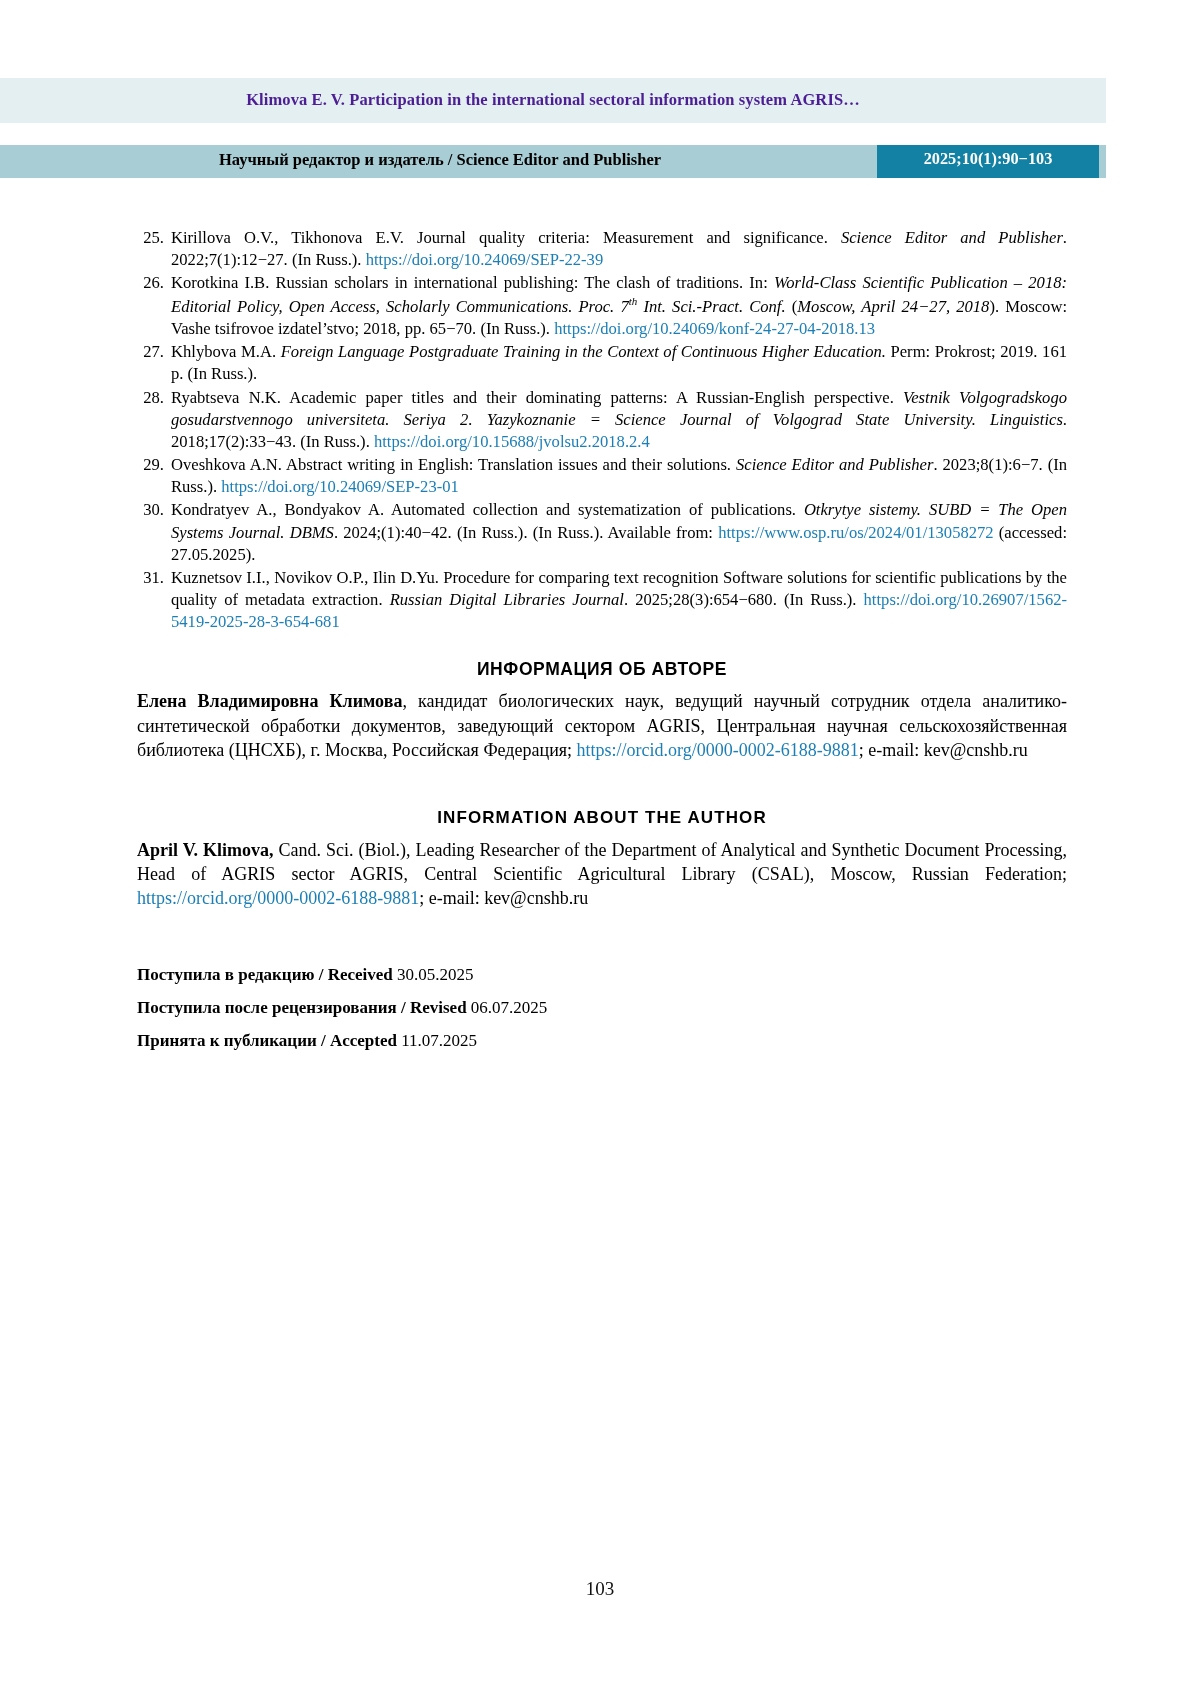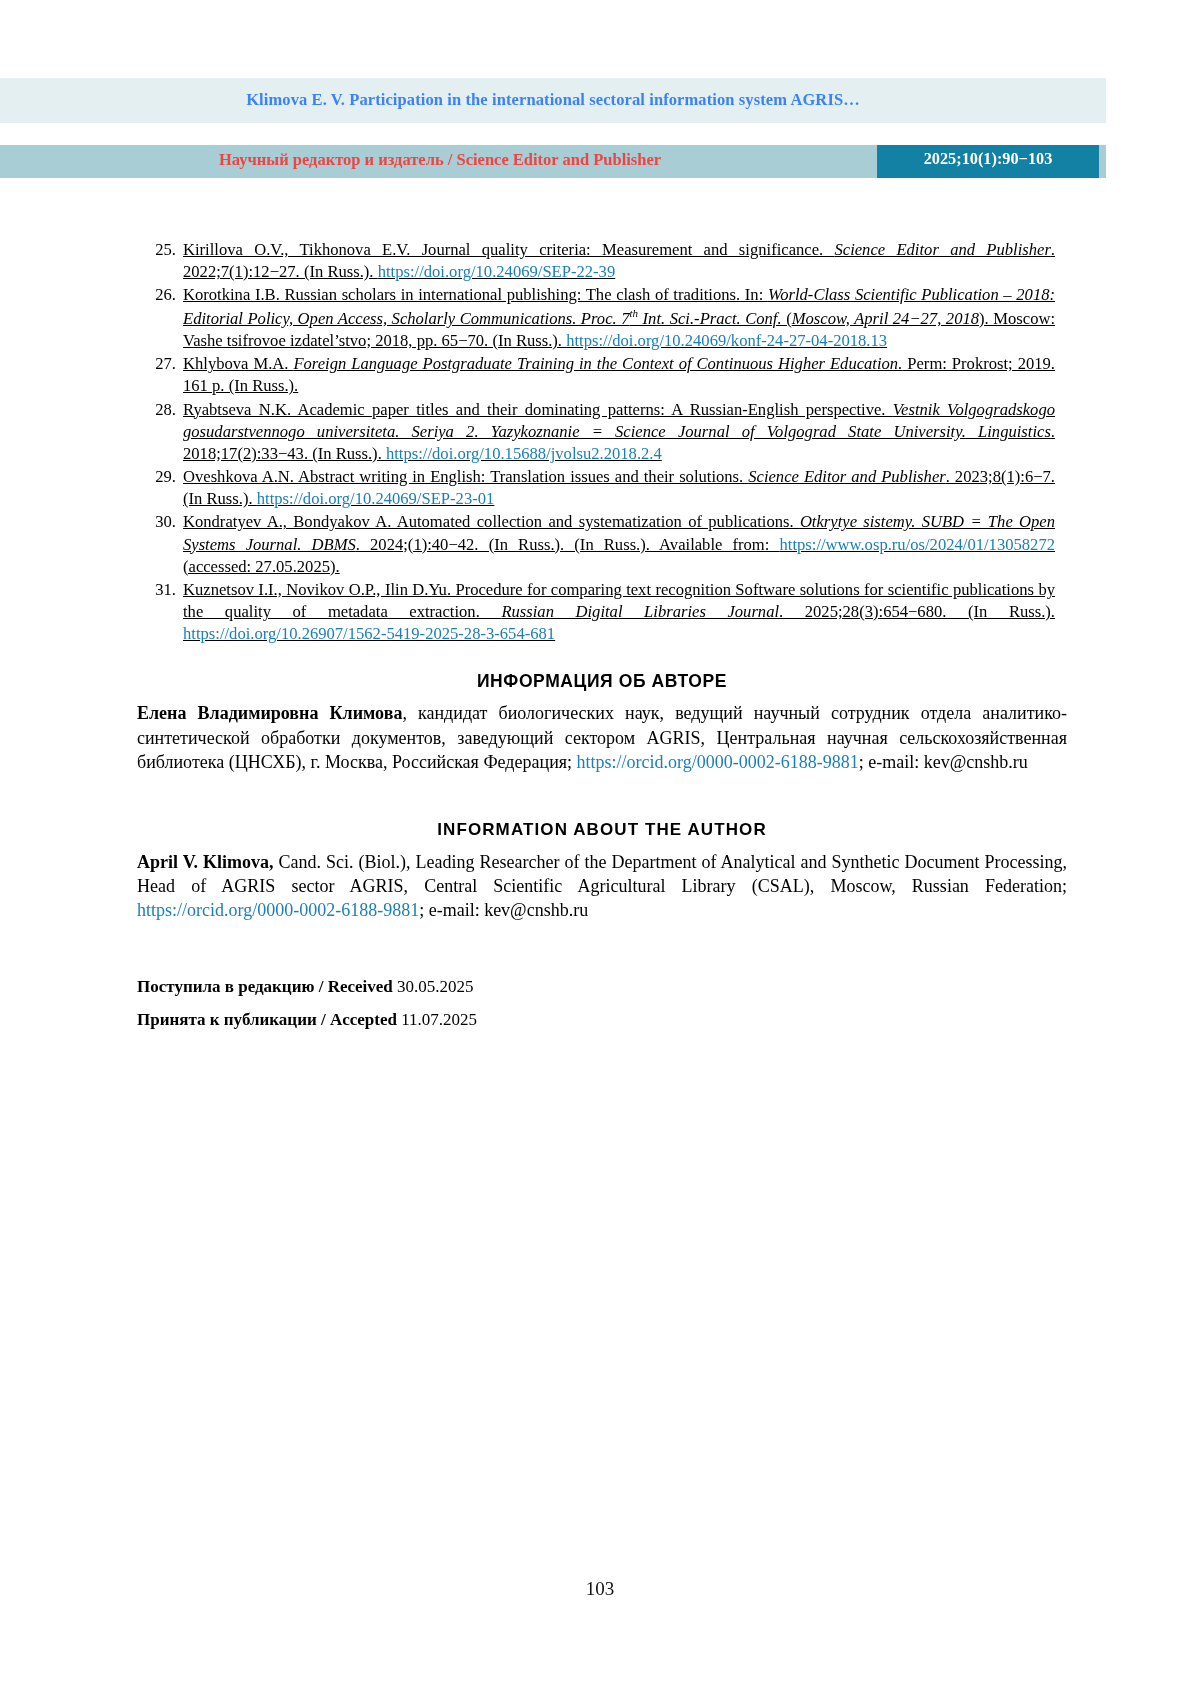--- a/index.html
+++ b/index.html
@@ -33,42 +33,42 @@
   .runhead-text {
     position: absolute;
     top: 90px;
     left: 0;
     width: 1106px;
     text-align: center;
     font-family: "Liberation Serif", serif;
     font-weight: bold;
     font-size: 16.5px;
     letter-spacing: 0.1px;
-    color: #3b82f6;
+    color: #4c1d95;
   }
 
   
   .journal-bar {
     position: absolute;
     top: 145px;
     left: 0;
     width: 1106px;
     height: 33px;
     background: #a8cdd4;
   }
   .journal-title {
     position: absolute;
     top: 150px;
     left: 0;
     width: 880px;
     text-align: center;
     font-family: "Liberation Serif", serif;
     font-weight: bold;
     font-size: 16.5px;
-    color: #ef4444;
+    color: #000000;
   }
   .issue-box {
     position: absolute;
     top: 145px;
     left: 877px;
     width: 222px;
     height: 33px;
     background: #1381a3;
   }
   .issue-text {
@@ -85,24 +85,23 @@
 
   
   .content {
     position: absolute;
     top: 227px;
     left: 137px;
     width: 930px;
   }
 
   .ref-list {
-    margin: 12px;
+    margin: 0;
     padding: 0;
     list-style: none;
-    text-decoration: underline;
   }
   .ref-item {
     position: relative;
     padding-left: 34px;
     margin-bottom: 1px;
     font-size: 16.6px;
     line-height: 1.336;
     text-align: justify;
     text-justify: inter-word;
     hyphens: auto;
@@ -196,19 +195,20 @@
       </ol>
 
     <div class="sec-head">ИНФОРМАЦИЯ ОБ АВТОРЕ</div>
     <p class="author-para" id="author-ru"><b>Елена Владимировна Климова</b><span>, кандидат биологических наук, ведущий научный сотрудник отдела аналитико-синтетической обработки документов, заведующий сектором AGRIS, Центральная научная сельскохозяйственная библиотека (ЦНСХБ), г. Москва, Российская Федерация; </span><a class="link" href="#">https://orcid.org/0000-0002-6188-9881</a><span>; e-mail: kev@cnshb.ru</span></p>
 
     <div class="sec-head en">INFORMATION ABOUT THE AUTHOR</div>
     <p class="author-para" id="author-en"><b>April V. Klimova,</b><span> Cand. Sci. (Biol.), Leading Researcher of the Department of Analytical and Synthetic Document Processing, Head of AGRIS sector AGRIS, Central Scientific Agricultural Library (CSAL), Moscow, Russian Federation; </span><a class="link" href="#">https://orcid.org/0000-0002-6188-9881</a><span>; e-mail: kev@cnshb.ru</span></p>
 
     <div class="dates" id="dates-block">
         <div class="date-line"><b>Поступила в редакцию / Received</b><span> 30.05.2025</span></div>
+        <div class="date-line"><b>Поступила после рецензирования / Revised</b><span> 06.07.2025</span></div>
         <div class="date-line"><b>Принята к публикации / Accepted</b><span> 11.07.2025</span></div>
       </div>
 
   </div>
 
   <div class="page-number">103</div>
 </div>
 
 </body></html>

